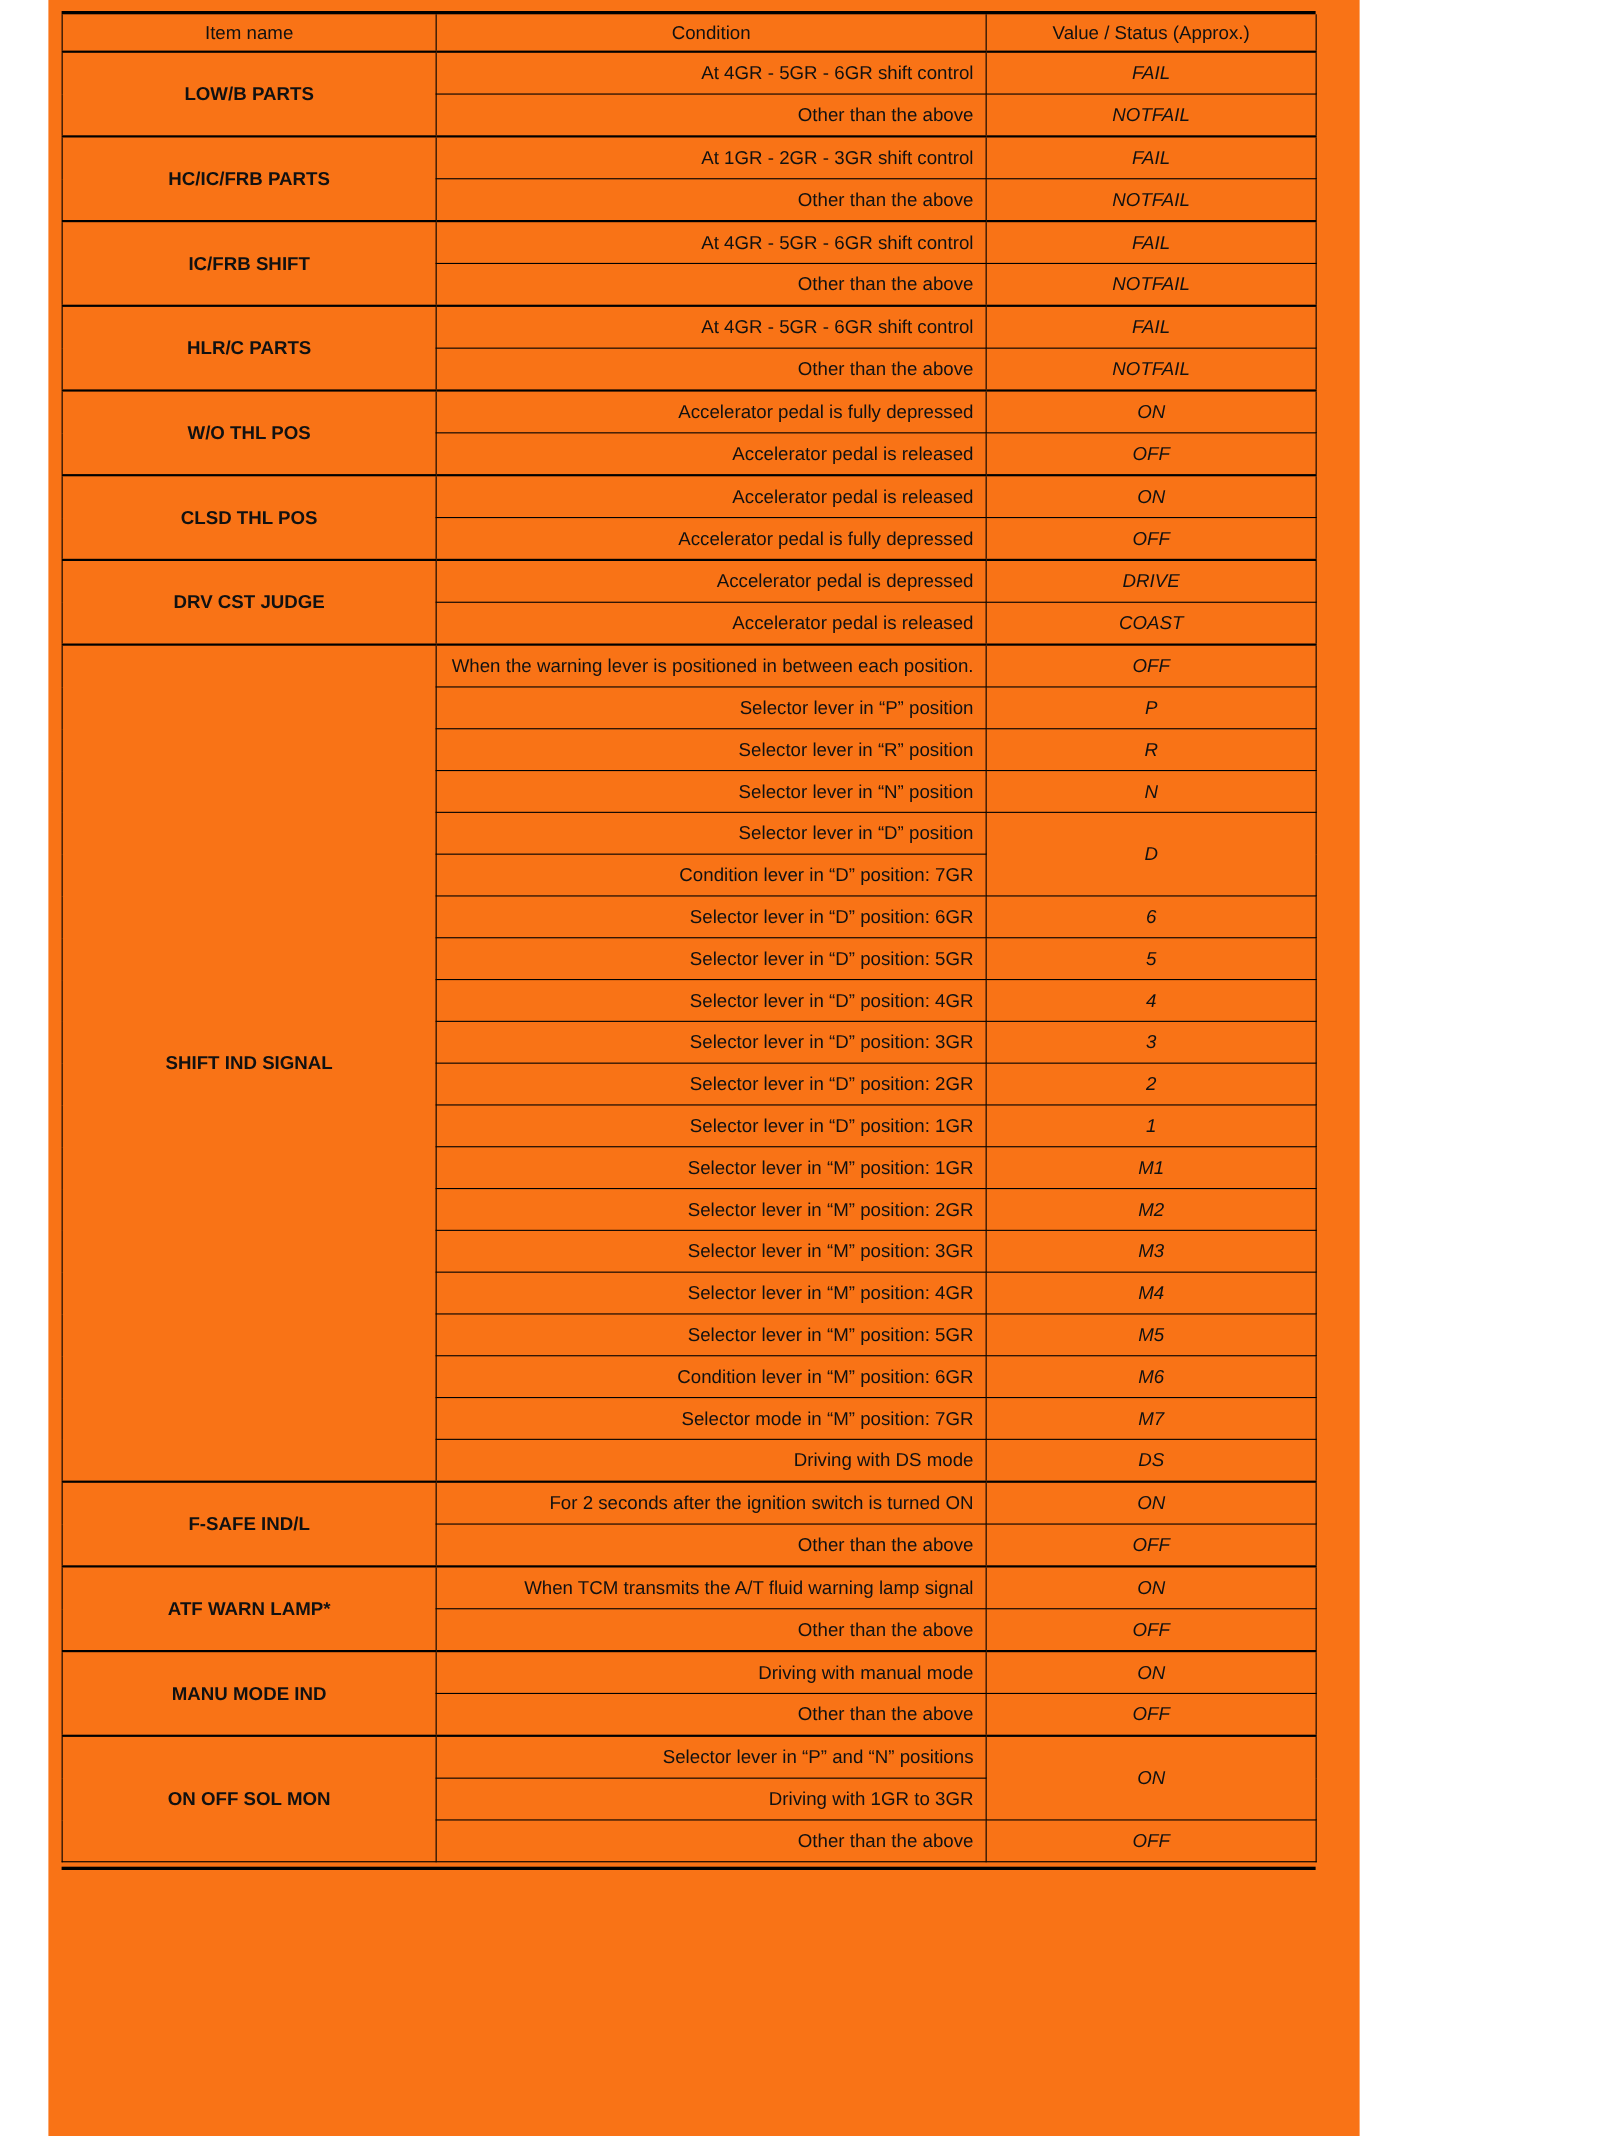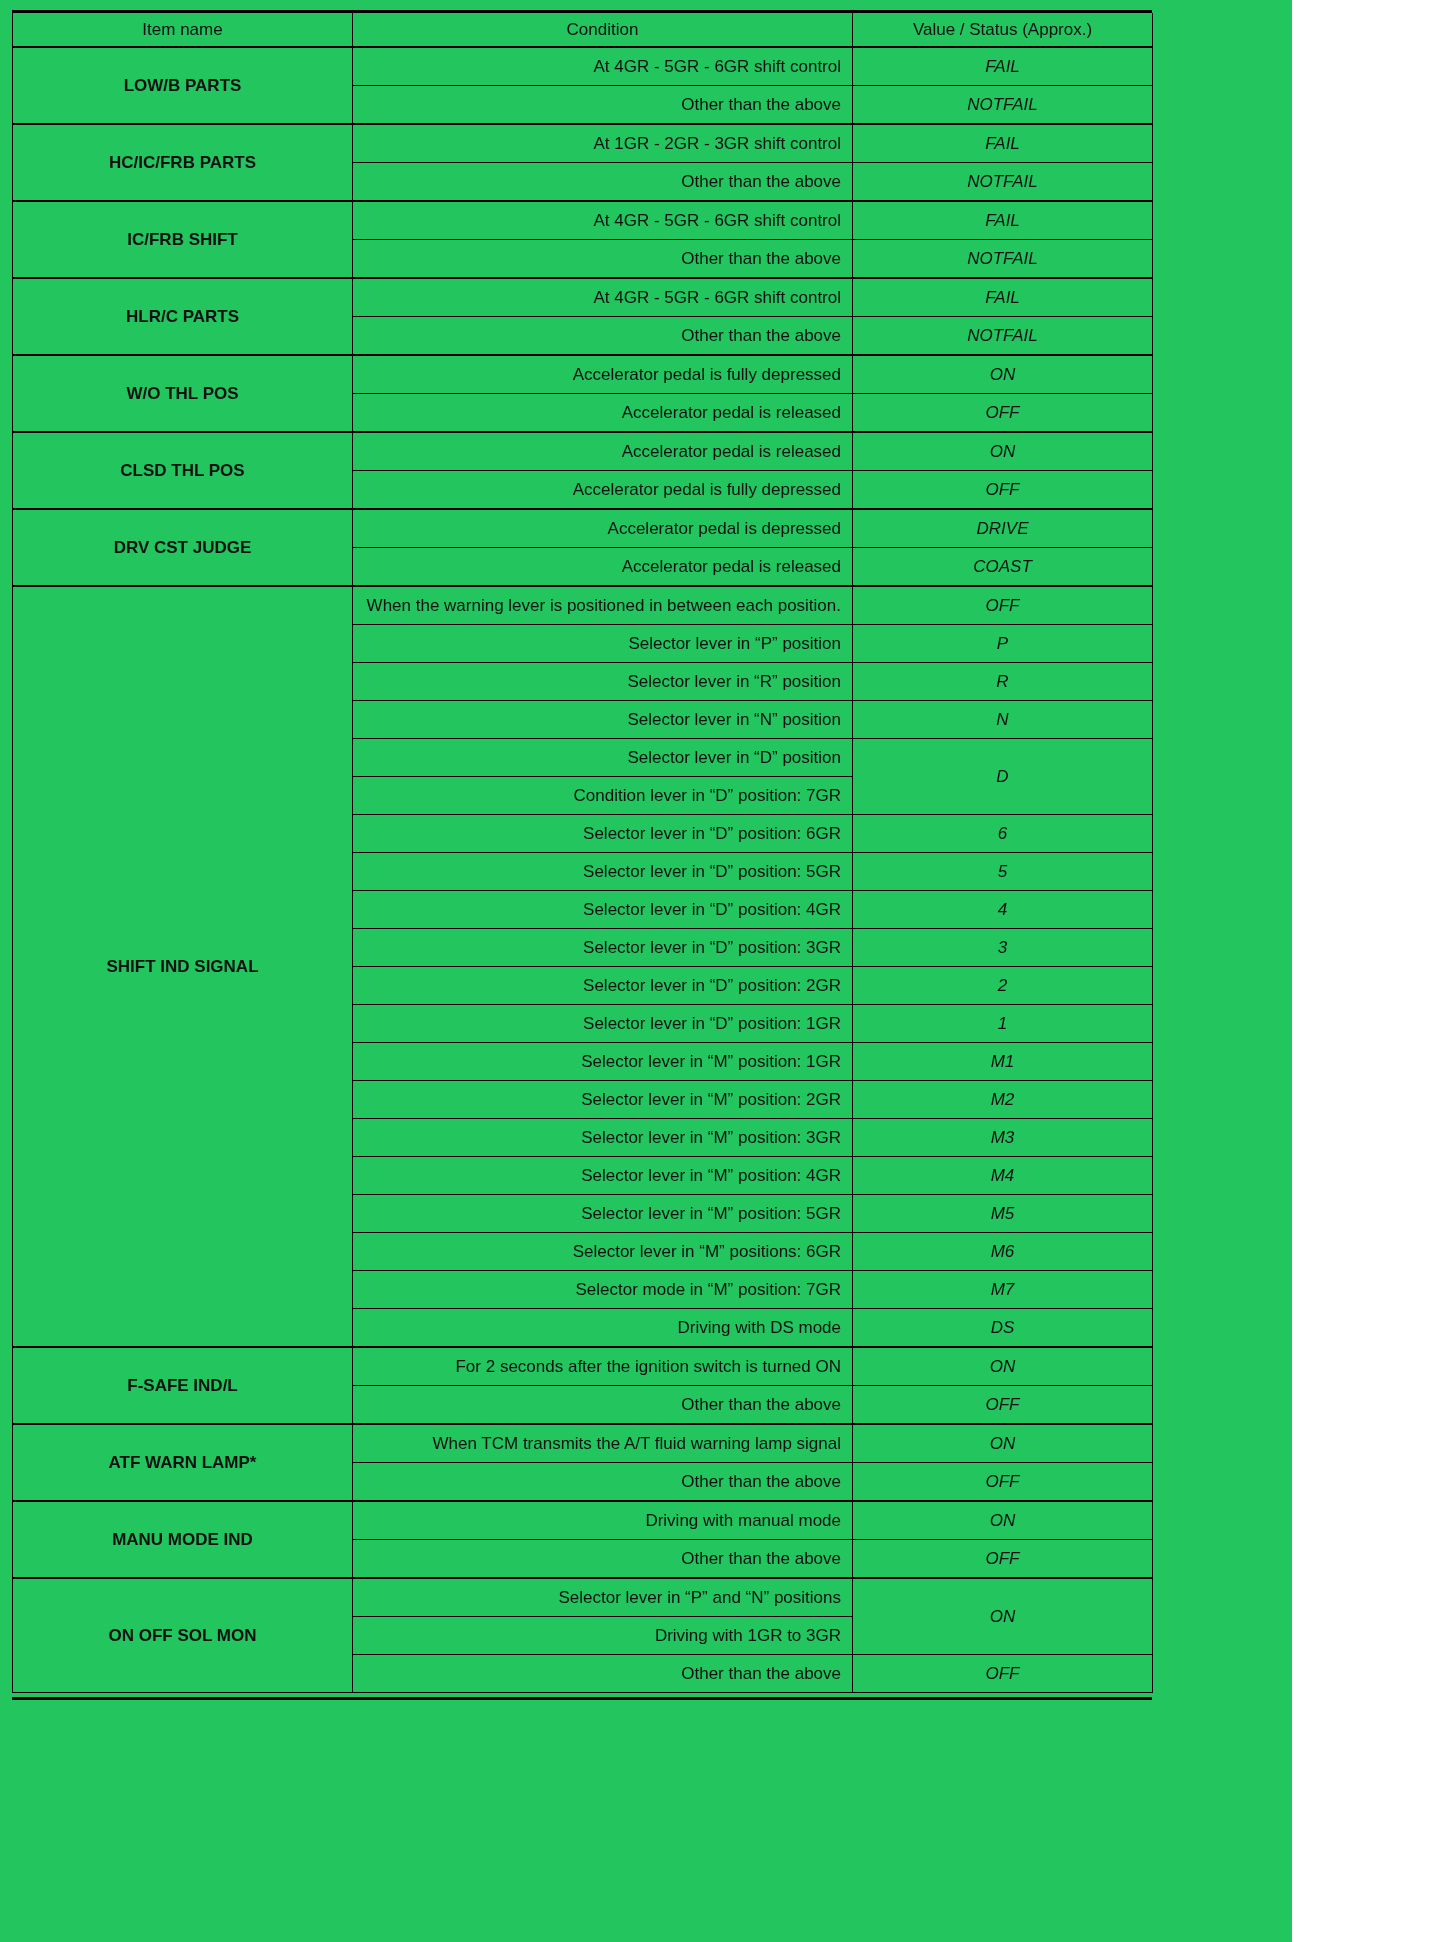--- a/index.html
+++ b/index.html
@@ -1,23 +1,24 @@
 <!DOCTYPE html>
 <html><head>
 <meta charset="utf-8">
 <style>
   * { box-sizing: border-box; }
   html, body { margin: 0; padding: 0; background: #ffffff; }
   body { font-family: "Liberation Sans", sans-serif; }
   .page {
     position: relative;
-    width: 1292px;
+    width: 1192px;
     min-height: 1942px;
-    background: #22c55e;
+    background: #f97316;
     color: #111111;
+    margin-left: 44px;
   }
   .table-wrap {
     position: absolute;
     left: 12px;
     top: 10px;
     width: 1140px;
     border-top: 3px solid #000;
     border-bottom: 3px solid #000;
     padding-bottom: 4px;
   }
@@ -194,21 +195,21 @@
           </tr>
           <tr>
             <td class="cond-cell">Selector lever in “M” position: 4GR</td>
             <td class="value-cell">M4</td>
           </tr>
           <tr>
             <td class="cond-cell">Selector lever in “M” position: 5GR</td>
             <td class="value-cell">M5</td>
           </tr>
           <tr>
-            <td class="cond-cell">Selector lever in “M” positions: 6GR</td>
+            <td class="cond-cell">Condition lever in “M” position: 6GR</td>
             <td class="value-cell">M6</td>
           </tr>
           <tr>
             <td class="cond-cell">Selector mode in “M” position: 7GR</td>
             <td class="value-cell">M7</td>
           </tr>
           <tr>
             <td class="cond-cell">Driving with DS mode</td>
             <td class="value-cell">DS</td>
           </tr>

